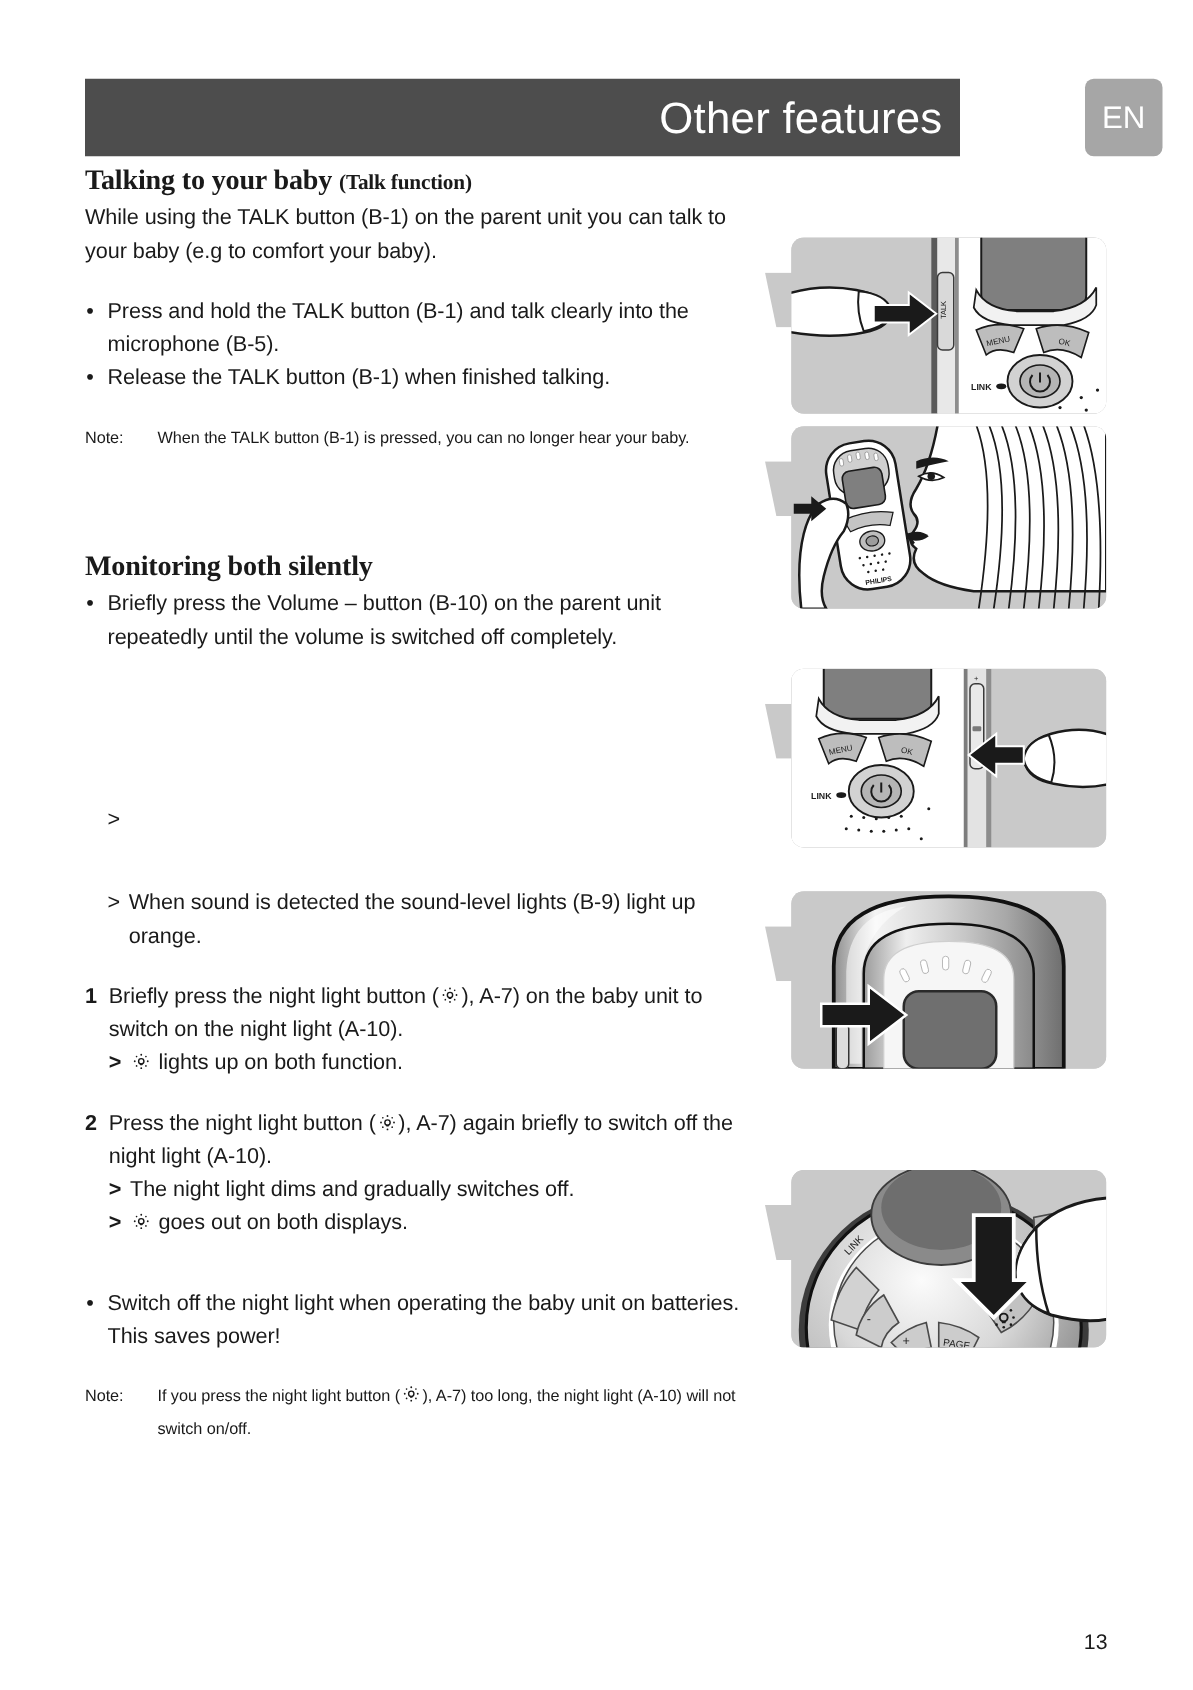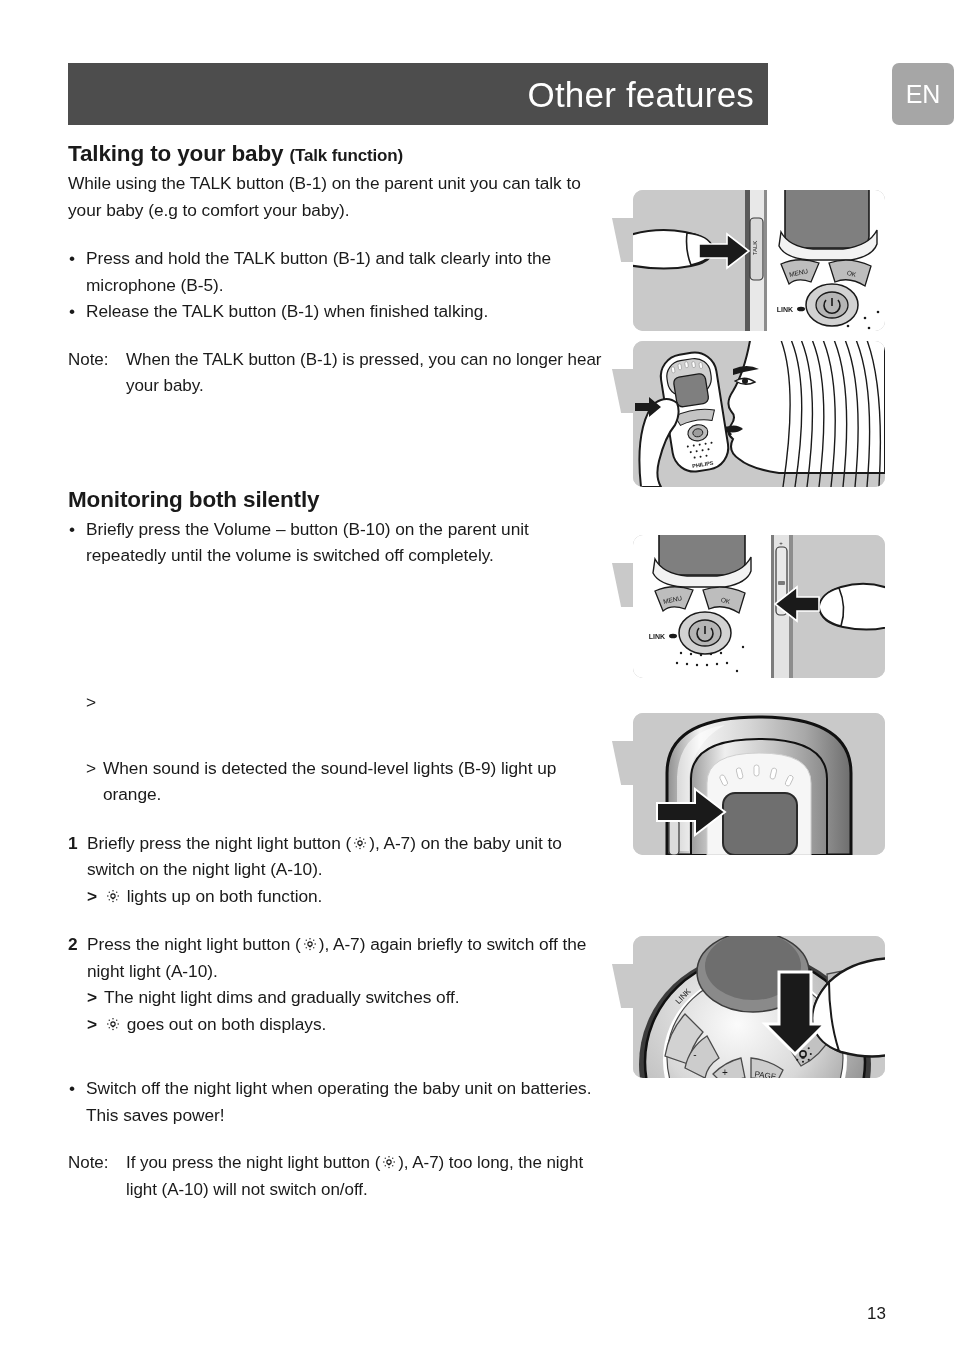--- a/index.html
+++ b/index.html
@@ -39,21 +39,21 @@
     color: #ffffff;
     font-size: 35px;
     font-weight: 400;
     letter-spacing: 0.2px;
     padding-right: 14px;
     line-height: 1;
     white-space: nowrap;
   }
   .lang-box {
     position: absolute;
-    left: 824px;
+    left: 800px;
     top: 0;
     width: 62px;
     height: 62px;
     background: #a6a6a6;
     border-radius: 7px;
     display: flex;
     align-items: center;
     justify-content: center;
   }
   .lang-box-label {
@@ -65,23 +65,24 @@
   
   .text-col {
     position: absolute;
     left: 68px;
     top: 128px;
     width: 540px;
   }
   h2.section-title {
     font-size: 22.5px;
     font-weight: bold;
-    margin: 12px 0 2px 0;
+    margin: 2px 0 2px 0;
     line-height: 1.25;
     letter-spacing: -0.15px;
+    font-family: Liberation Serif, serif;
   }
   h2.section-title .sub {
     font-size: 17px;
     font-weight: bold;
   }
   p.para {
     font-size: 17.3px;
     line-height: 26.5px;
     margin: 0;
     letter-spacing: -0.05px;
@@ -127,21 +128,21 @@
   .arrow-item .marker {
     position: absolute;
     left: 0;
     top: 0;
   }
   .arrow-item.indent2 {
     margin-left: 18px;
   }
   .note-block {
     position: relative;
-    font-size: 17px;
+    font-size: 13px;
     line-height: 26.5px;
     padding-left: 58px;
     letter-spacing: -0.05px;
   }
   .note-block .note-label {
     position: absolute;
     left: 0;
     top: 0;
   }
 

